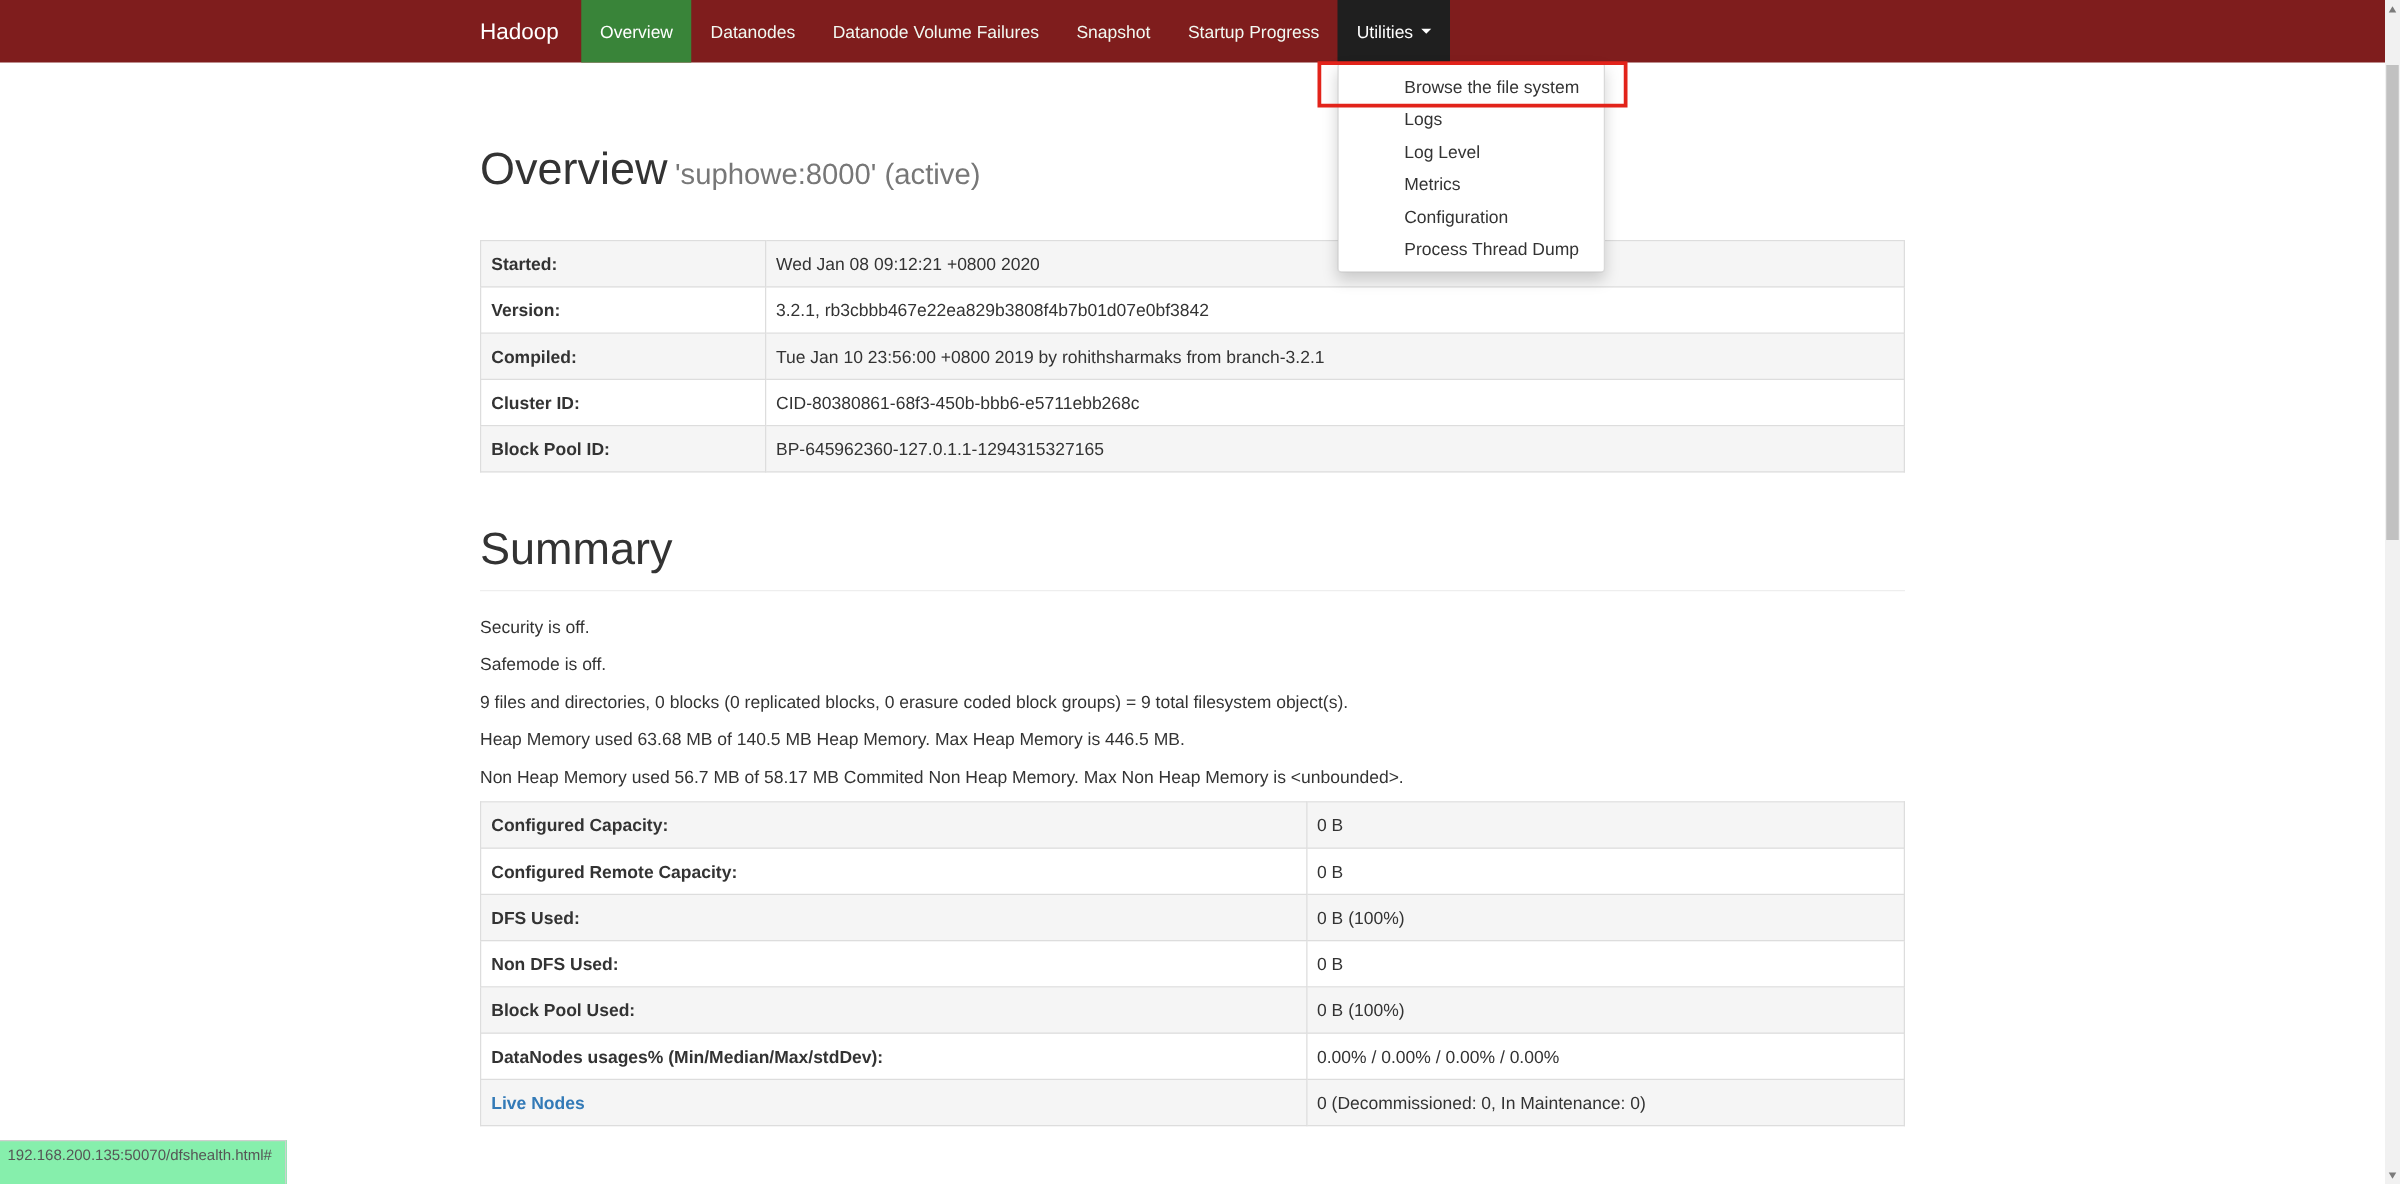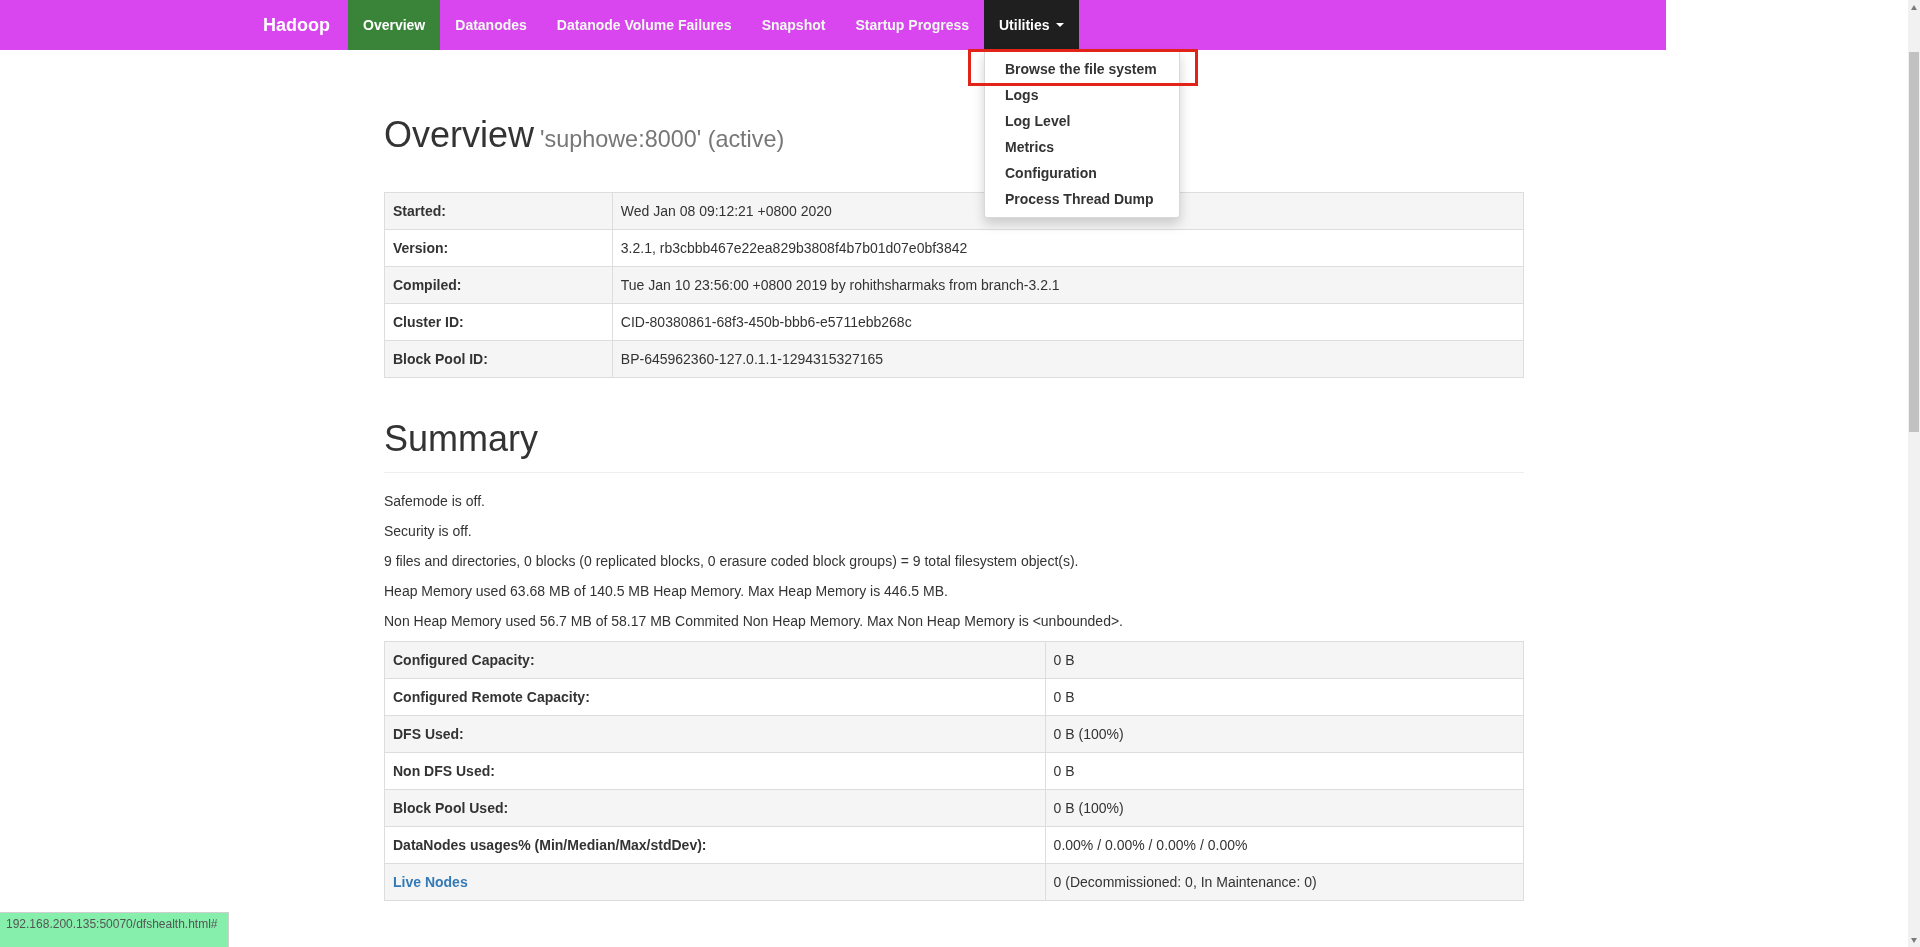--- a/index.html
+++ b/index.html
@@ -10,25 +10,24 @@
     background: #fff;
     font-family: "Liberation Sans", sans-serif;
     color: #333;
     font-size: 14px;
   }
   .page { width: 1908px; }
 
   
   .navbar {
     height: 50px;
-    background: #d946ef;
-    width: 1666px;
+    background: #7f1d1d;
+    width: 1908px;
     position: relative;
     z-index: 50;
-    font-weight: bold;
   }
   .navbar-inner {
     width: 1170px;
     margin: 0 auto;
     padding: 0 15px;
     height: 50px;
     display: flex;
     align-items: stretch;
   }
   .brand {
@@ -82,20 +81,21 @@
     z-index: 60;
   }
   .dropdown-item {
     display: block;
     padding: 3px 20px;
     line-height: 20px;
     color: #333;
     font-size: 14px;
     cursor: pointer;
     white-space: nowrap;
+    margin-left: 32px;
   }
   .red-annotation {
     position: absolute;
     left: -17px; right: -19px;
     top: -2px; height: 37px;
     border: 3px solid #e2231a;
     pointer-events: none;
     z-index: 70;
   }
 
@@ -271,22 +271,22 @@
         <tr>
           <td class="cell-label">Block Pool ID:</td>
           <td>BP-645962360-127.0.1.1-1294315327165</td>
         </tr>
       </tbody>
     </table>
 
     <h1 class="section-title">Summary</h1>
     <hr class="section-rule">
 
+    <p class="summary-line">Security is off.</p>
     <p class="summary-line">Safemode is off.</p>
-    <p class="summary-line">Security is off.</p>
     <p class="summary-line">9 files and directories, 0 blocks (0 replicated blocks, 0 erasure coded block groups) = 9 total filesystem object(s).</p>
     <p class="summary-line">Heap Memory used 63.68 MB of 140.5 MB Heap Memory. Max Heap Memory is 446.5 MB.</p>
     <p class="summary-line">Non Heap Memory used 56.7 MB of 58.17 MB Commited Non Heap Memory. Max Non Heap Memory is &lt;unbounded&gt;.</p>
 
     <table class="info-table summary-table">
       <tbody>
         <tr>
           <td class="cell-label">Configured Capacity:</td>
           <td>0 B</td>
         </tr>

